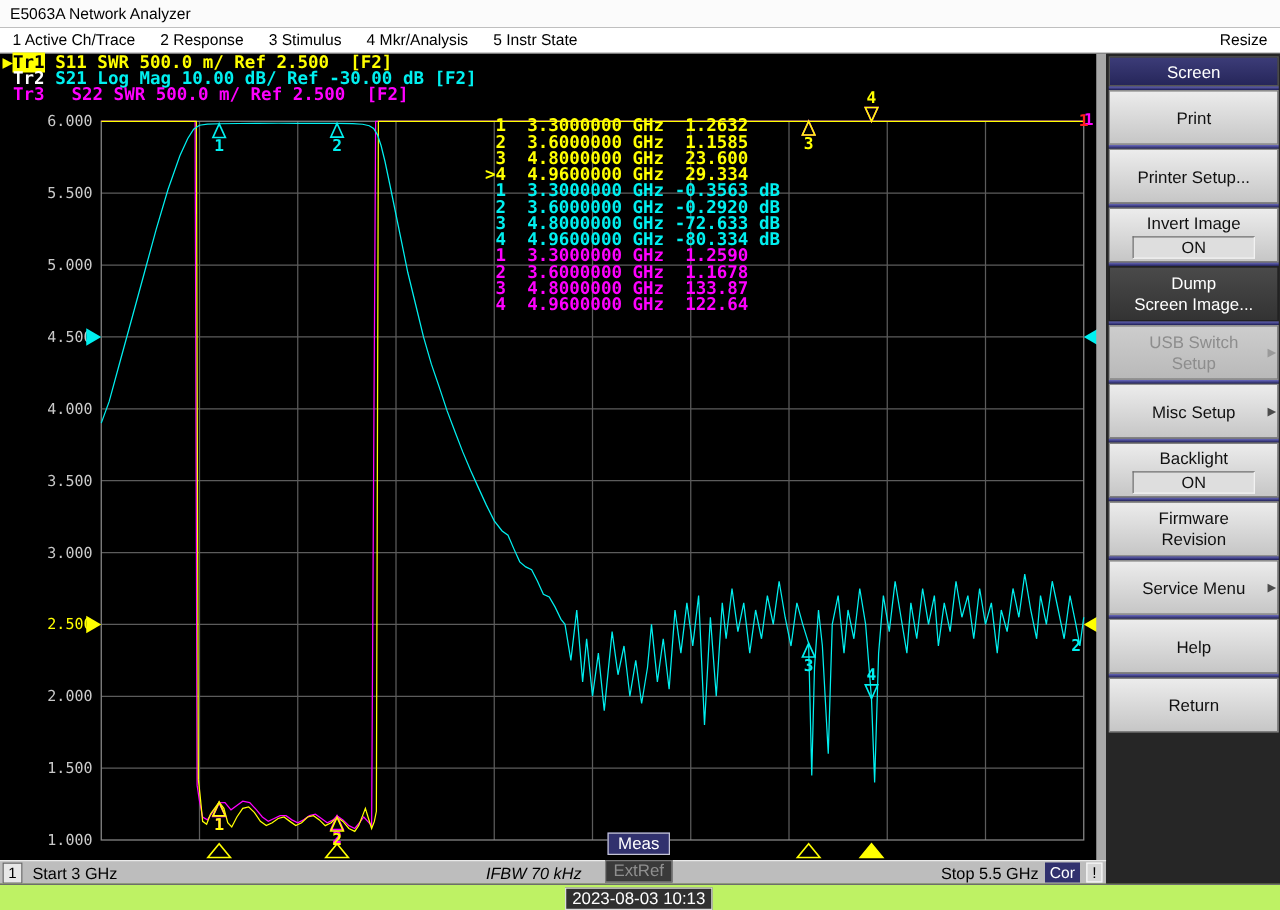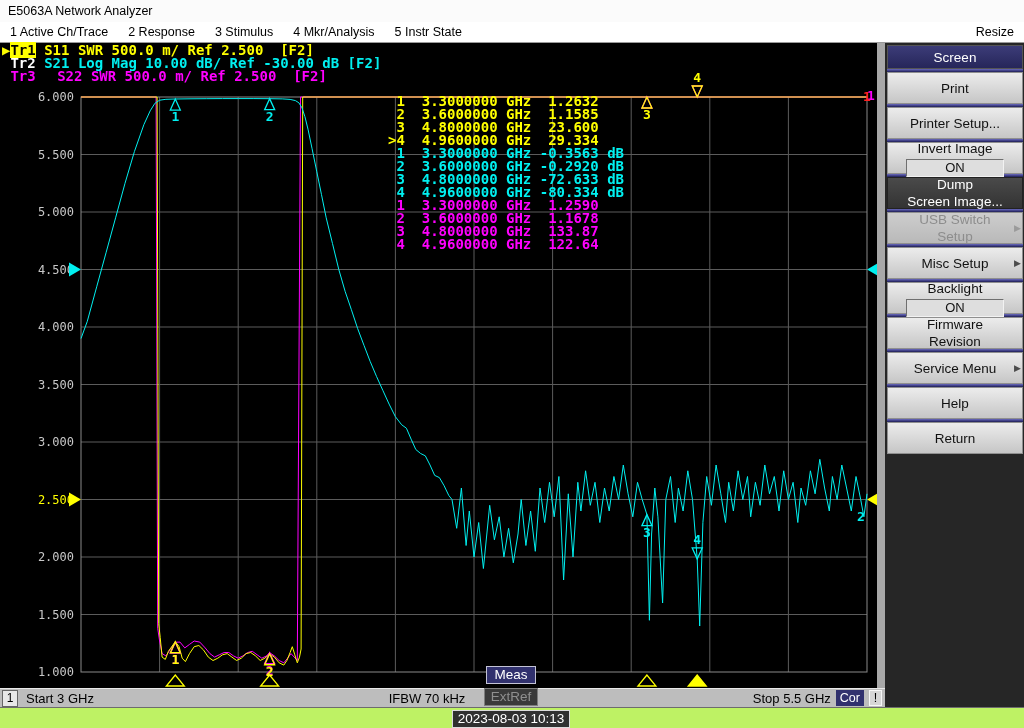--- a/index.html
+++ b/index.html
@@ -23,31 +23,31 @@
   .legend .hl{background:#ffff00;color:#000;}
   .mtable{position:absolute;left:388px;top:52px;}
   .mtable .mt-row{white-space:pre;font:bold 14px "DejaVu Sans Mono",monospace;line-height:13px;height:13px;}
   
   .statbar{position:absolute;left:0;top:645px;width:885px;height:19px;background:#bdbdbd;
            border-top:1px solid #e9e9e9;box-sizing:border-box;color:#000;font-size:13px;
            display:flex;align-items:center;}
   .chanbox{width:14px;height:15px;background:#e8e8e8;border:1px solid #666;margin-left:2px;
            text-align:center;line-height:15px;font-size:12px;}
   .startlbl{margin-left:8px;}
-  .ifbw{position:absolute;left:427px;transform:translateX(-50%);}
+  .ifbw{position:absolute;left:427px;transform:translateX(-50%);font-style:italic;}
   .statright{margin-left:auto;display:flex;align-items:center;gap:5px;margin-right:3px;}
   .corbadge{background:#31316e;color:#fff;font-size:12.5px;padding:0 4px;height:16px;line-height:16px;}
   .alertbadge{background:#d6d6d6;border:1px solid #f7f7f7;color:#000;font-size:12.5px;
               width:11px;text-align:center;height:14px;line-height:14px;}
   
   .sidebar{position:absolute;left:885px;top:0;width:139px;height:664px;background:#262626;
            box-sizing:border-box;padding:2px 1px 0 2px;}
   .sksep{height:3px;background:linear-gradient(#6a6abf,#1e1e55);margin:0;}
   .sk{position:relative;background:linear-gradient(#ececec,#c6c6c6);border:1px solid #8f8f8f;
-      color:#111;font-size:13.5px;height:32px;box-sizing:border-box;display:flex;
+      color:#111;font-size:13.5px;height:44px;box-sizing:border-box;display:flex;
       flex-direction:column;align-items:center;justify-content:center;text-align:center;cursor:default;}
   .sk .ln{line-height:17px;}
   .sk--header{height:24px;background:linear-gradient(#3c3c78,#26265a);color:#fff;border-color:#555;}
   .sk--active{background:linear-gradient(#4a4a4a,#333333);color:#fff;border-color:#222;}
   .sk--disabled{background:linear-gradient(#cdcdcd,#b9b9b9);color:#8d8d8d;}
   .sk .valbox{width:96px;height:16px;line-height:16px;background:#dedede;margin-top:2px;
               border:1px solid;border-color:#6f6f6f #f2f2f2 #f2f2f2 #6f6f6f;font-size:13px;}
   .sk .subarrow{position:absolute;right:1px;top:50%;transform:translateY(-50%);
                 font-size:9px;color:#4c4c4c;}
   .sk--disabled .subarrow{color:#9a9a9a;}

